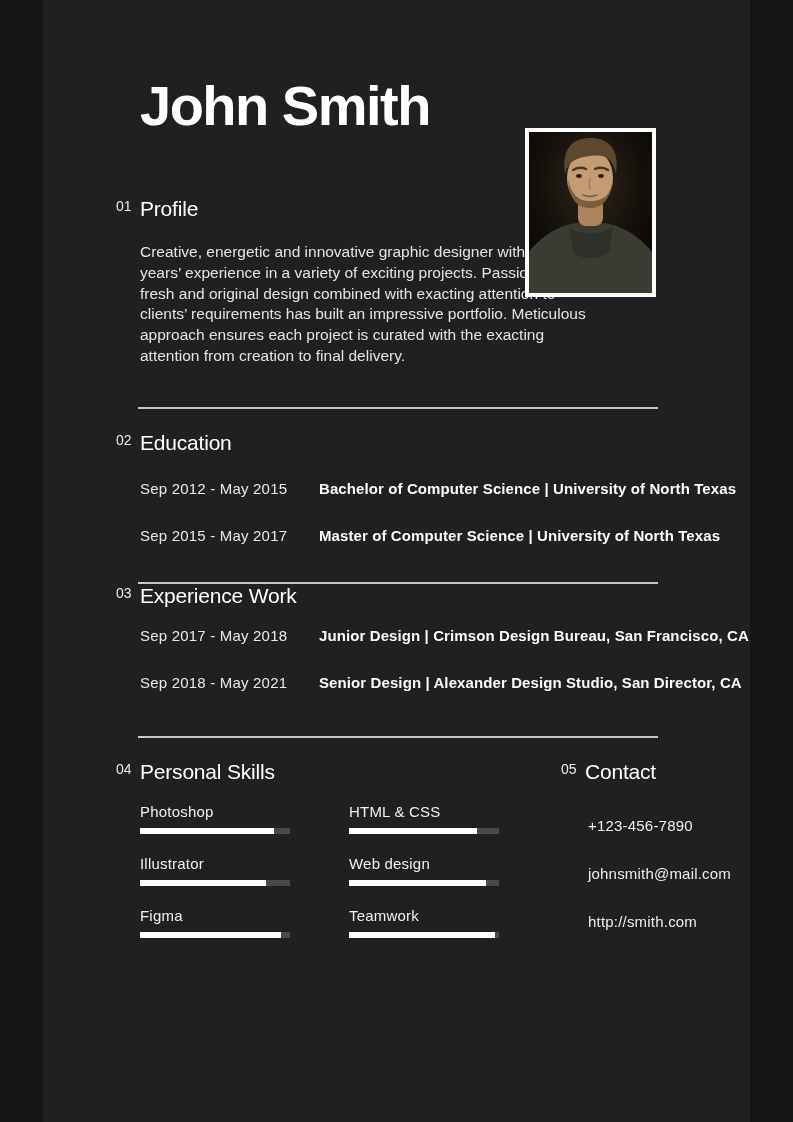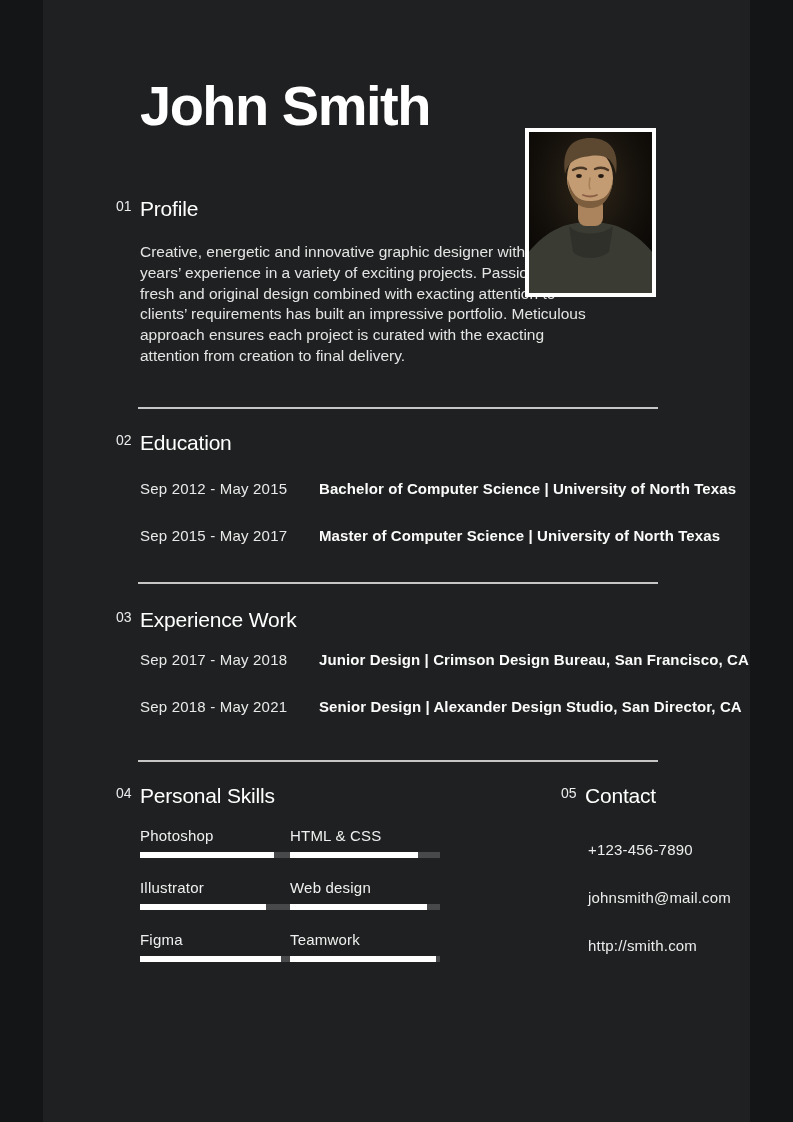--- a/index.html
+++ b/index.html
@@ -78,21 +78,21 @@
     right: -5px;           
     width: 123px;
     height: 161px;
     border: 4px solid #ffffff;
     background: #0a0907;
   }
   .photo-frame svg { display: block; }
   .divider-1 { margin-top: 40px; }
   
   .education { margin-top: 22px; }
-  .experience { margin-top: 24px; }
+  .experience { }
   .rows { margin: 26px 0 0 24px; }
   .rows.exp { margin-top: 20px; }
   .row { display: flex; align-items: baseline; margin-bottom: 30px; gap: 8px; }
   .row:last-child { margin-bottom: 0; }
   .row-date {
     flex: 0 0 171px;
     font-size: 15px;
     color: #e9e9e9;
     letter-spacing: 0.2px;
   }
@@ -105,20 +105,21 @@
   }
   .divider-2 { margin-top: 38px; }
   .divider-3 { margin-top: 45px; }
   
   .bottom { margin-top: 22px; display: flex; }
   .skills-half { flex: 0 0 392px; }
   .contact-half { margin-left: 53px; flex: 1; }
   .skills-grid {
     margin: 20px 0 0 24px;
     display: flex;
+    column-gap: 59px;
   }
   .skill-col { width: 150px; }
   .skill-item { margin-bottom: 21px; }
   .skill-label { font-size: 15px; color: #f0f0f0; letter-spacing: 0.2px; }
   .skill-track {
     margin-top: 8px;
     height: 6px;
     width: 150px;
     background: #47494b;
   }

